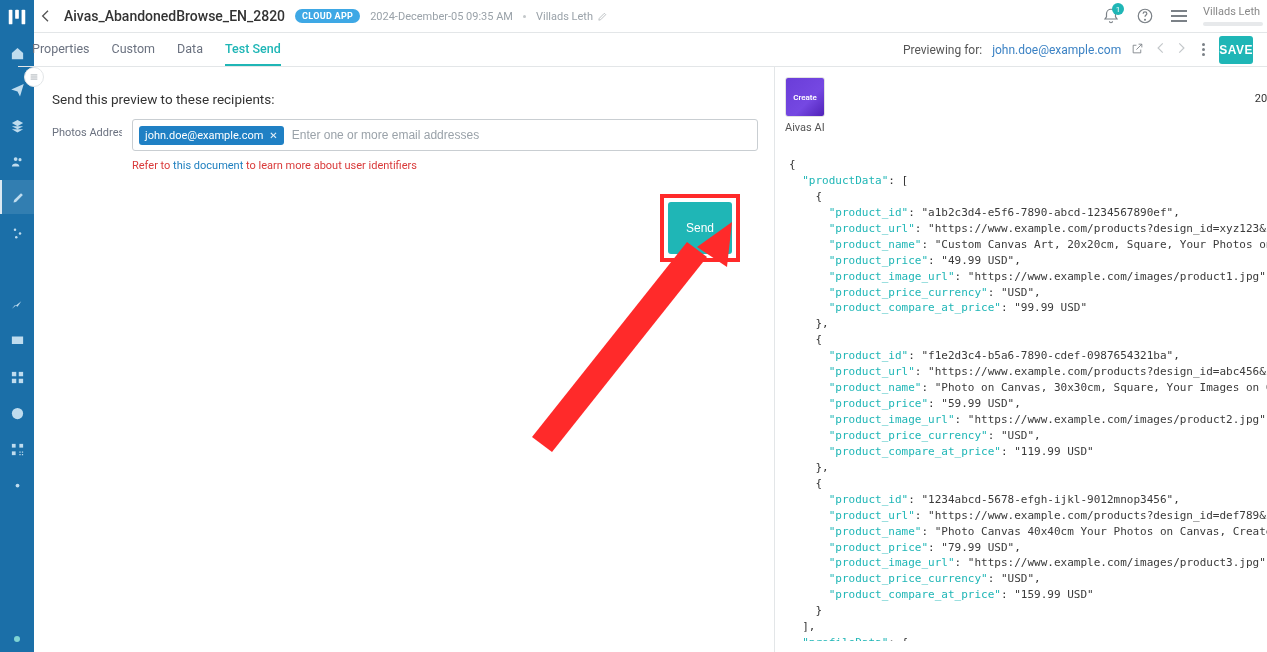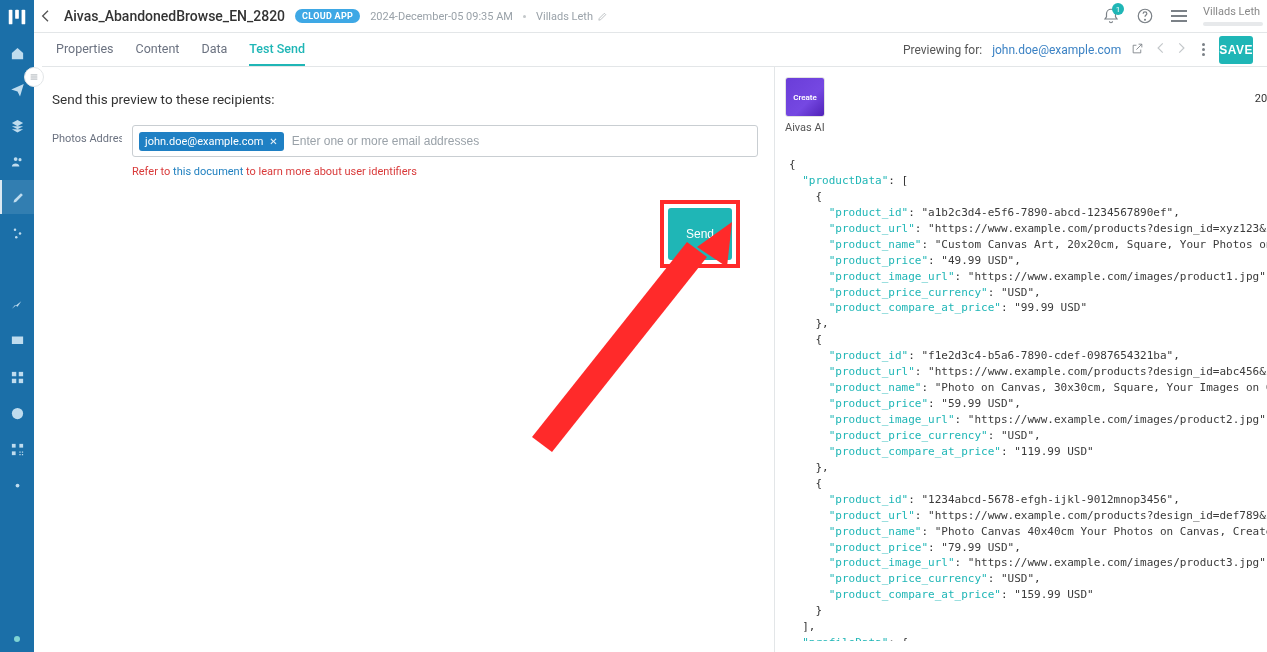--- a/index.html
+++ b/index.html
@@ -60,21 +60,21 @@
   .top-right{margin-left:auto;display:flex;align-items:center;gap:14px;}
   .icon-btn{width:20px;height:20px;display:flex;align-items:center;justify-content:center;color:#7b8187;position:relative;}
   .icon-btn svg{width:18px;height:18px;fill:none;stroke:currentColor;stroke-width:1.6;}
   .note-dot{position:absolute;top:-3px;right:-3px;width:12px;height:12px;border-radius:50%;background:var(--teal);color:#fff;font-size:8px;display:flex;align-items:center;justify-content:center;}
   .hamburger{display:flex;flex-direction:column;gap:3px;}
   .hamburger span{width:16px;height:2px;background:#7b8187;display:block;}
   .user-block{display:flex;flex-direction:column;line-height:1.1;font-size:11px;color:#888;}
 
   
   .subbar{
-    position:absolute;left:42px;right:0;top:33px;height:34px;
+    position:absolute;left:18px;right:0;top:33px;height:34px;
     border-bottom:1px solid var(--border);
     display:flex;align-items:center;padding:0 14px;gap:20px;
   }
   .tabs{display:flex;gap:22px;height:100%;align-items:center;}
   .tab{font-size:12.5px;color:var(--gray-500);height:100%;display:flex;align-items:center;border-bottom:2px solid transparent;cursor:pointer;}
   .tab.active{color:var(--teal);border-bottom-color:var(--teal);font-weight:500;}
   .sub-right{margin-left:auto;display:flex;align-items:center;gap:10px;}
   .preview-label{font-size:12px;color:#555;}
   .preview-email{font-size:12px;color:#3b82c4;}
   .open-ext svg{width:13px;height:13px;stroke:#7b8187;fill:none;stroke-width:1.6;}
@@ -88,21 +88,21 @@
   .kebab{display:flex;flex-direction:column;gap:2px;padding:4px;}
   .kebab span{width:3px;height:3px;background:#7b8187;border-radius:50%;}
 
   
   .main{
     position:absolute;left:34px;right:0;top:67px;bottom:0;display:flex;
   }
   .left-pane{flex:0 0 740px;padding:20px 16px 20px 18px;position:relative;}
   .right-pane{flex:1;border-left:1px solid var(--border);display:flex;flex-direction:column;}
 
-  .section-title{font-size:13.5px;color:#333;margin:4px 0 18px 0;font-weight:400;}
+  .section-title{font-size:13.5px;color:#333;margin:4px 0 12px 0;font-weight:400;}
 
   .formrow{display:flex;align-items:flex-start;gap:10px;}
   .fld-label{
     width:70px;font-size:11px;color:var(--gray-500);display:flex;align-items:center;gap:2px;
     padding-top:7px;white-space:nowrap;overflow:hidden;
   }
   .fld-label svg{width:10px;height:10px;stroke:#888;fill:none;stroke-width:2;}
   .pillbox{
     flex:1;border:1px solid #c9ced2;background:#fff;min-height:32px;border-radius:3px;
     padding:4px 6px;display:flex;align-items:center;gap:6px;
@@ -304,21 +304,21 @@
     <div class="user-block">
       <span>Villads Leth</span>
       <span style="width:60px;height:4px;background:#e7e9eb;border-radius:2px;margin-top:3px;"></span>
     </div>
   </div>
 </header>
 
 <div class="subbar">
   <div class="tabs">
     <div class="tab">Properties</div>
-    <div class="tab">Content</div>
+    <div class="tab">Custom</div>
     <div class="tab">Data</div>
     <div class="tab active">Test Send</div>
   </div>
 
   <div class="sub-right">
     <span class="preview-label">Previewing for:</span>
     <span class="preview-email">john.doe@example.com</span>
     <span class="open-ext">
       <svg viewBox="0 0 24 24">
           <path d="M14 4h6v6"></path>

